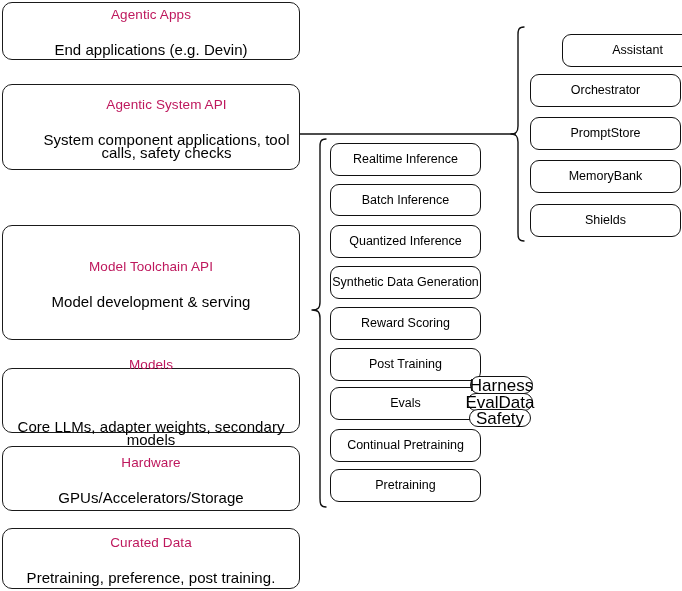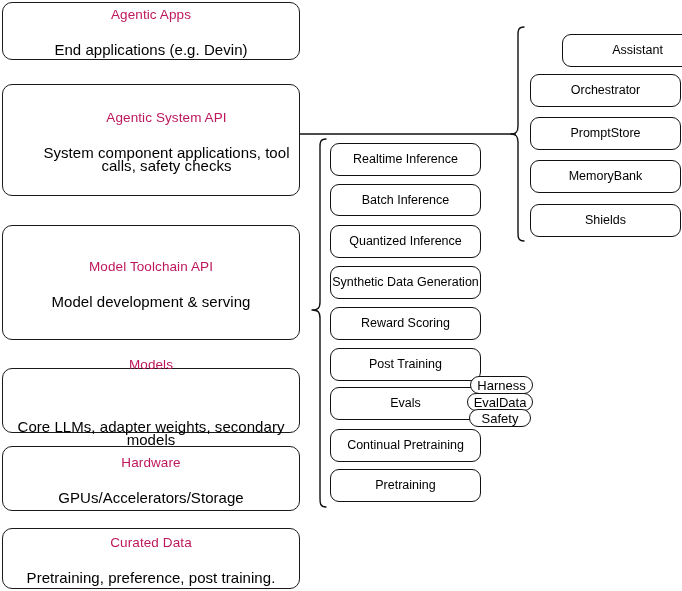--- a/index.html
+++ b/index.html
@@ -57,21 +57,21 @@
     box-sizing: border-box;
     background: #ffffff;
     border: 1.3px solid #111111;
     border-radius: 999px;
     display: flex;
     align-items: center;
     justify-content: center;
     z-index: 5;
   }
   .pill-label {
-    font-size: 13px;
+    font-size: 17px;
     line-height: 13px;
     color: #000000;
   }
   .connector {
     position: absolute;
     pointer-events: none;
   }
   .connector svg {
     display: block;
     overflow: visible;
@@ -104,21 +104,21 @@
                C15,176 17,178 17,184
                L17,364 C17,369 17,373 23,373" fill="none" stroke="#111111" stroke-width="1.4" stroke-linecap="round" stroke-linejoin="round"></path>
     </svg>
   </div>
 
   <div class="box" style="left:2px; top:2px; width:298px; height:58px;">
     <div class="layer-title">Agentic Apps</div>
     <div class="layer-sub">End applications (e.g. Devin)</div>
   </div>
 
-  <div class="box" style="left:2px; top:84px; width:298px; height:112px;padding-left:31px;">
+  <div class="box" style="left:2px; top:84px; width:298px; height:86px;padding-left:31px;">
     <div class="layer-title">Agentic System API</div>
     <div class="layer-sub">System component applications, tool calls, safety checks</div>
   </div>
 
   <div class="box" style="left:2px; top:225px; width:298px; height:115px;">
     <div class="layer-title">Model Toolchain API</div>
     <div class="layer-sub">Model development &amp; serving</div>
   </div>
 
   <div class="box" style="left:2px; top:368px; width:298px; height:65px;gap:27px;">

